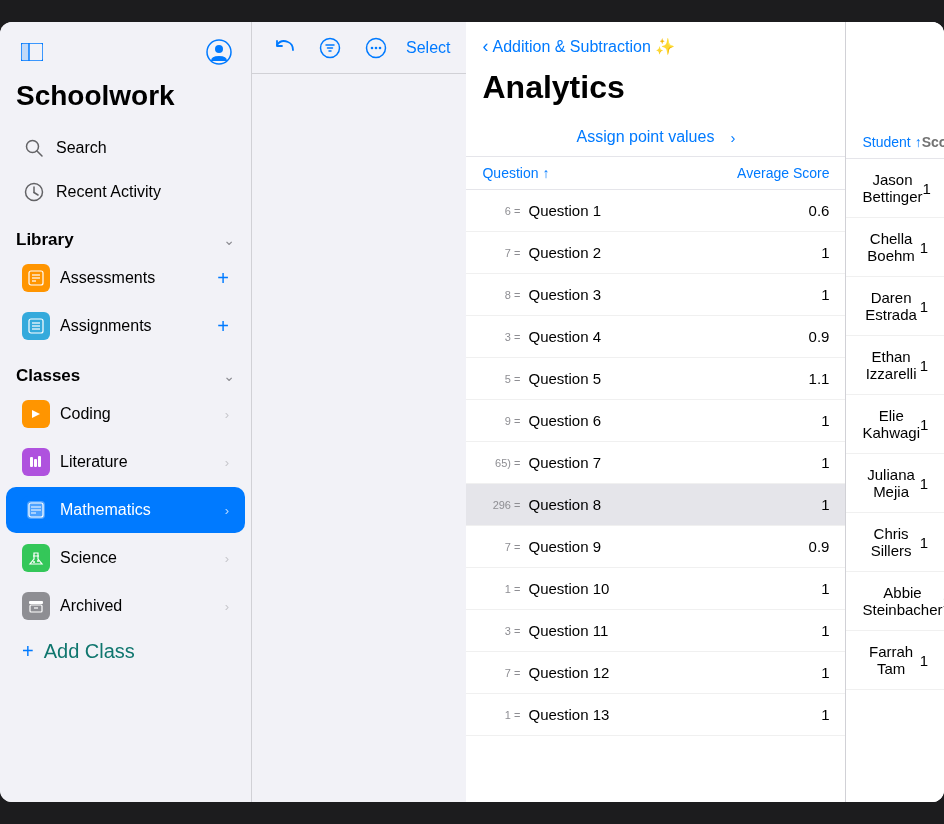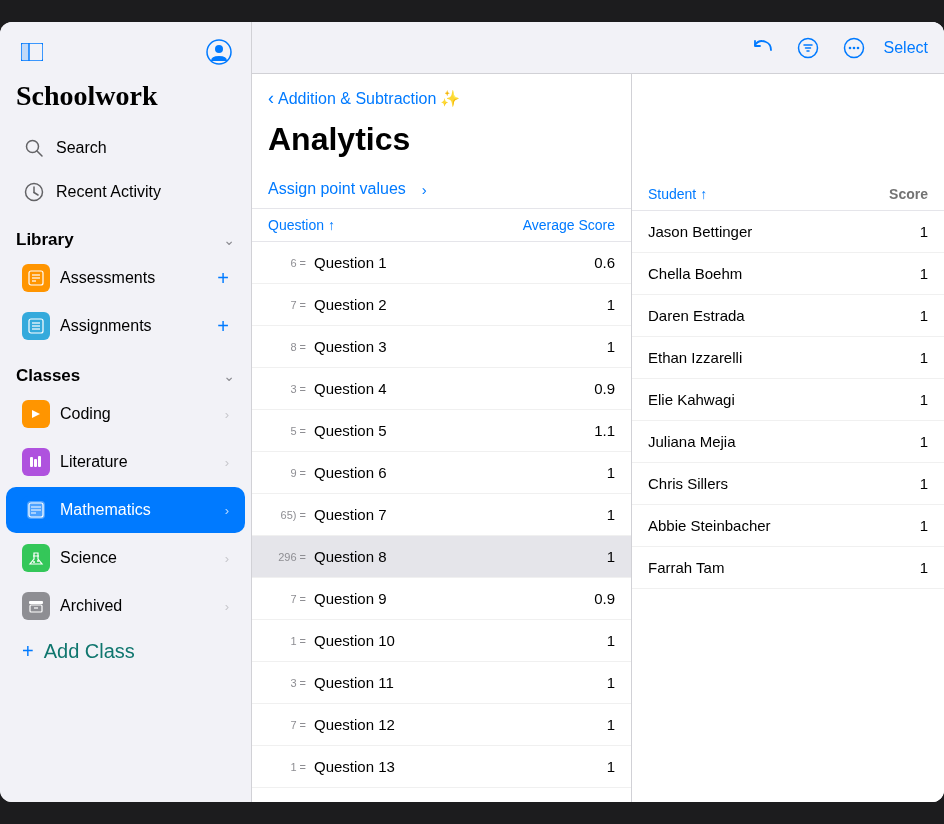--- a/index.html
+++ b/index.html
@@ -42,21 +42,20 @@
       display: flex; align-items: center; justify-content: center;
       border: none; background: none; cursor: pointer;
       color: #007aff;
       font-size: 20px;
     }
     .app-title {
       font-size: 28px;
       font-weight: 700;
       color: #000;
       padding: 4px 16px 14px;
-      font-family: Liberation Serif, serif;
     }
     .sidebar-section-item {
       display: flex;
       align-items: center;
       padding: 9px 16px;
       cursor: pointer;
       border-radius: 10px;
       margin: 1px 6px;
       gap: 10px;
     }
@@ -150,21 +149,21 @@
       border-radius: 10px;
       margin: 1px 6px;
     }
     .add-class-plus { color: #007aff; font-size: 20px; }
     .add-class-label { font-size: 20px; color: #0f766e; }
 
     
     .main-content {
       flex: 1;
       display: flex;
-      flex-direction: column;
+      flex-direction: row;
       background: #f2f2f7;
       overflow: hidden;
     }
     .content-area {
       flex: 1;
       display: flex;
       overflow: hidden;
     }
 
     
@@ -192,21 +191,21 @@
     .back-label { font-size: 16px; }
     .analytics-title {
       font-size: 32px;
       font-weight: 700;
       color: #000;
       padding: 4px 16px 12px;
     }
     .assign-row {
       display: flex;
       align-items: center;
-      justify-content: flex-start;
+      justify-content: center;
       padding: 10px 16px;
       border-bottom: 1px solid #e5e5ea;
       gap: 16px;
     }
     .assign-label {
       font-size: 16px;
       color: #007aff;
       font-weight: 400;
     }
     .assign-chevron { color: #007aff; font-size: 15px; }

